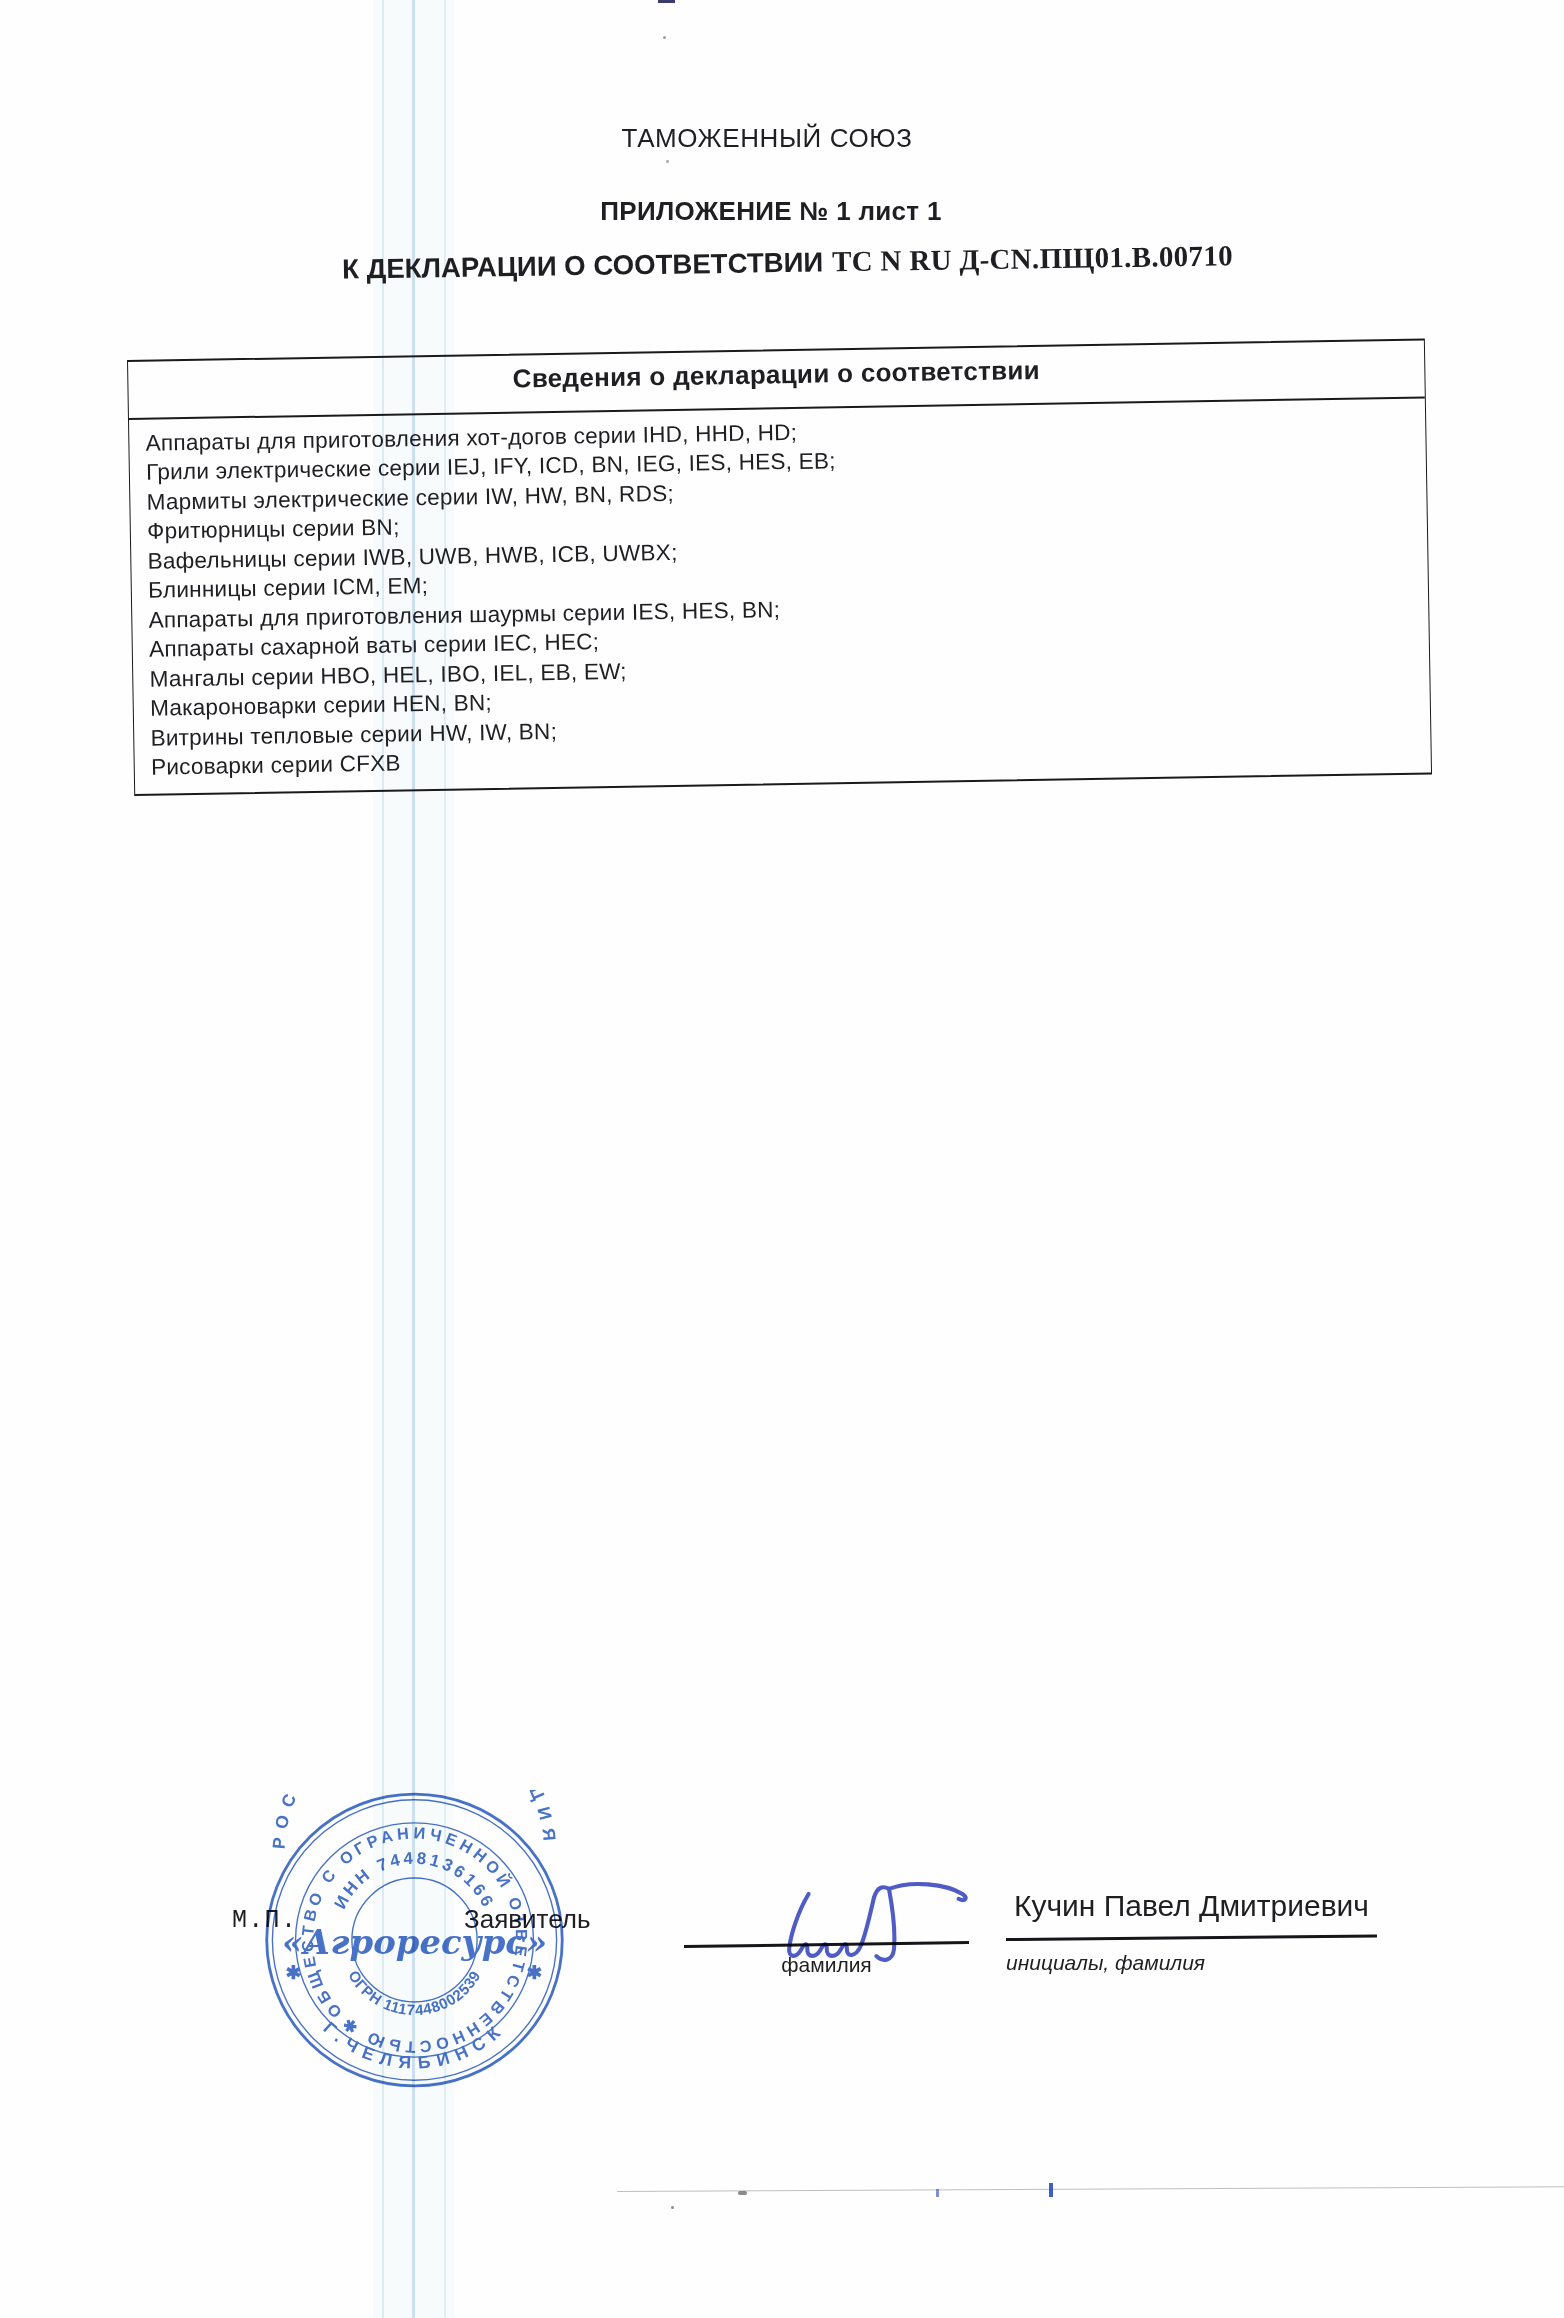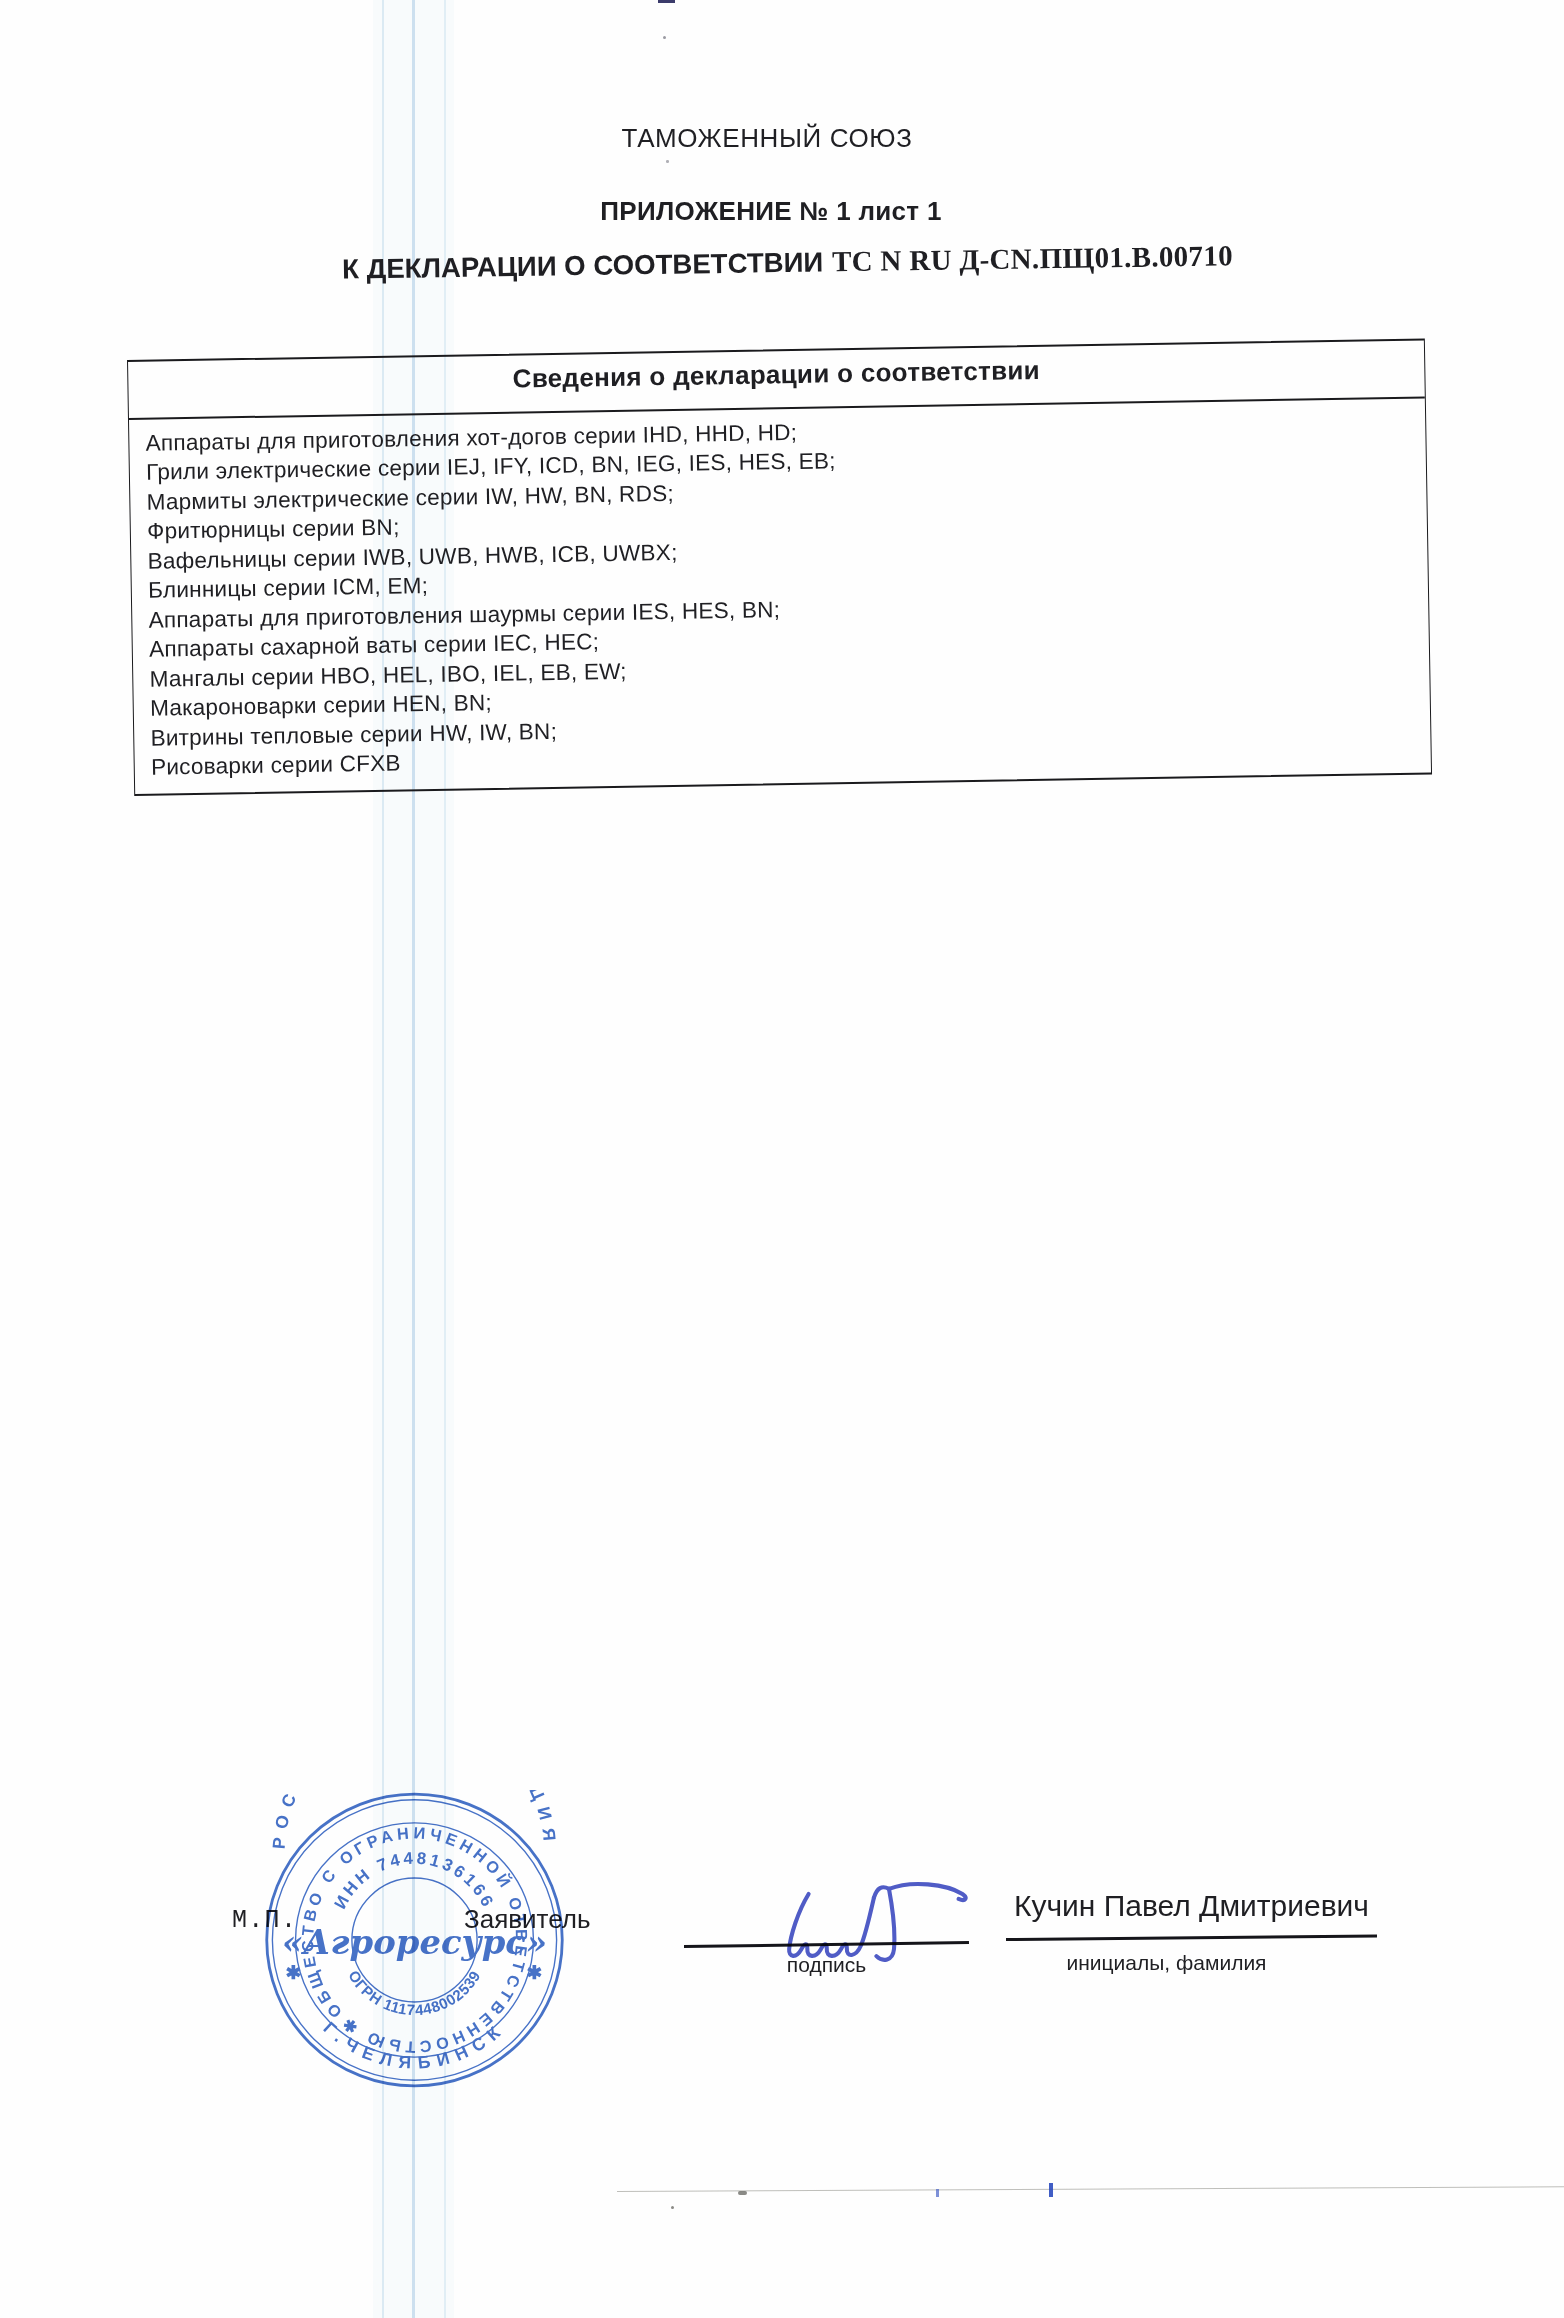--- a/index.html
+++ b/index.html
@@ -53,21 +53,21 @@
 
   
   .mp        { left:232px;  top:1906px; font-size:25px; letter-spacing:1.3px;font-family:Liberation Mono, monospace; }
   .applicant { left:464px;  top:1904px; font-size:26px; }
   .sig-line  { left:684px; top:1945px; width:285px; height:2.5px; background:#15151a;
                transform:rotate(-0.8deg); transform-origin:left center; }
   .sig-cap   { left:684px; top:1953px; width:285px; text-align:center; font-size:21px; }
   .name-line { left:1006px; top:1938px; width:371px; height:2.5px; background:#15151a;
                transform:rotate(-0.55deg); transform-origin:left center; }
   .name      { left:1006px; top:1889px; width:371px; text-align:center; font-size:30px; white-space:nowrap; }
-  .name-cap  { left:981px; top:1951px; width:371px; text-align:center; font-size:21px; }
+  .name-cap  { left:1006px; top:1951px; width:371px; font-size:21px;font-style:italic; }
 
   .stamp-wrap { left:263px; top:1790px; width:303px; height:300px; mix-blend-mode:multiply; opacity:0.92; }
   .sign-wrap  { left:754px; top:1880px; width:226px; height:85px; mix-blend-mode:multiply; }
 </style>
 </head>
 <body>
 
 <div class="streak band"></div>
 <div class="streak s1"></div>
 <div class="streak s2"></div>
@@ -102,21 +102,21 @@
     <div class="row">Макароноварки серии HEN, BN;</div>
     <div class="row">Витрины тепловые серии HW, IW, BN;</div>
     <div class="row">Рисоварки серии CFXB</div>
   </div>
 </div>
 
 <div class="abs mp">М.П.</div>
 <div class="abs applicant">Заявитель</div>
 
 <div class="abs sig-line"></div>
-<div class="abs sig-cap">подпись</div>
+<div class="abs sig-cap">фамилия</div>
 
 <div class="abs name">Кучин Павел Дмитриевич</div>
 <div class="abs name-line"></div>
 <div class="abs name-cap">инициалы, фамилия</div>
 
 <svg class="abs stamp-wrap" viewBox="0 0 484 478" xmlns="http://www.w3.org/2000/svg">
   <g fill="none" stroke="#3766c3">
     <ellipse cx="242" cy="239" rx="236" ry="233" stroke-width="4.5"></ellipse>
     <ellipse cx="242" cy="239" rx="227" ry="224" stroke-width="2.2"></ellipse>
     <ellipse cx="242" cy="239" rx="190" ry="187" stroke-width="2.2"></ellipse>

